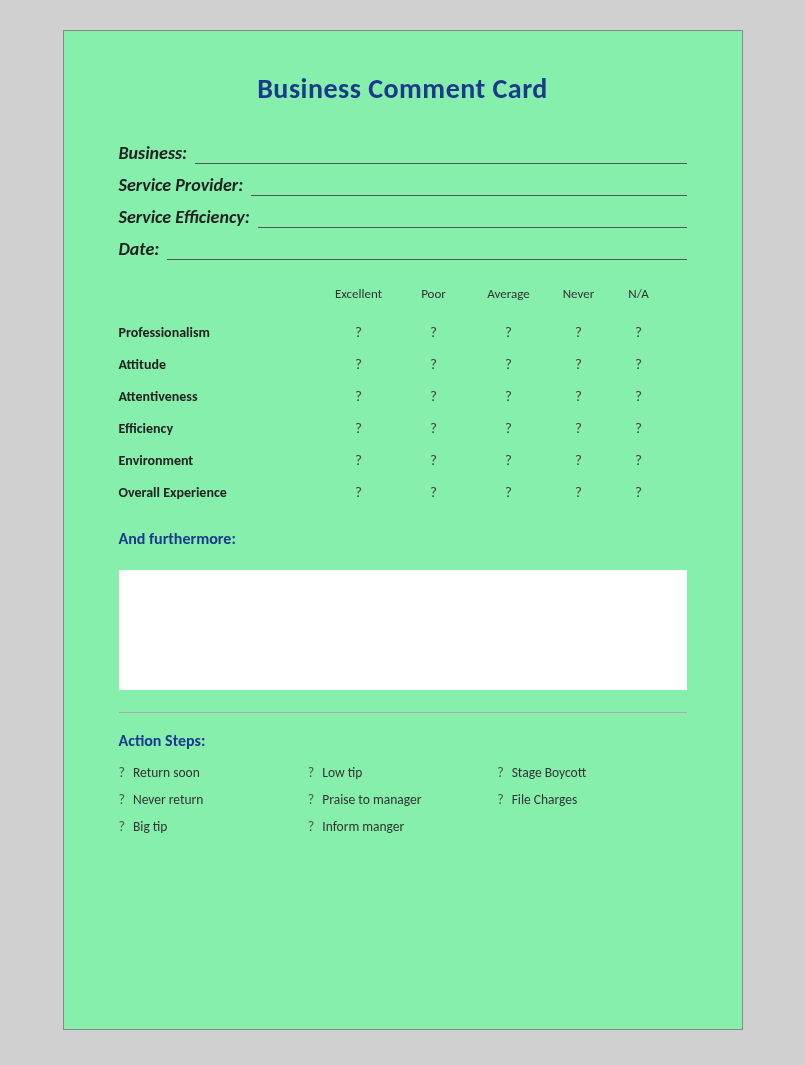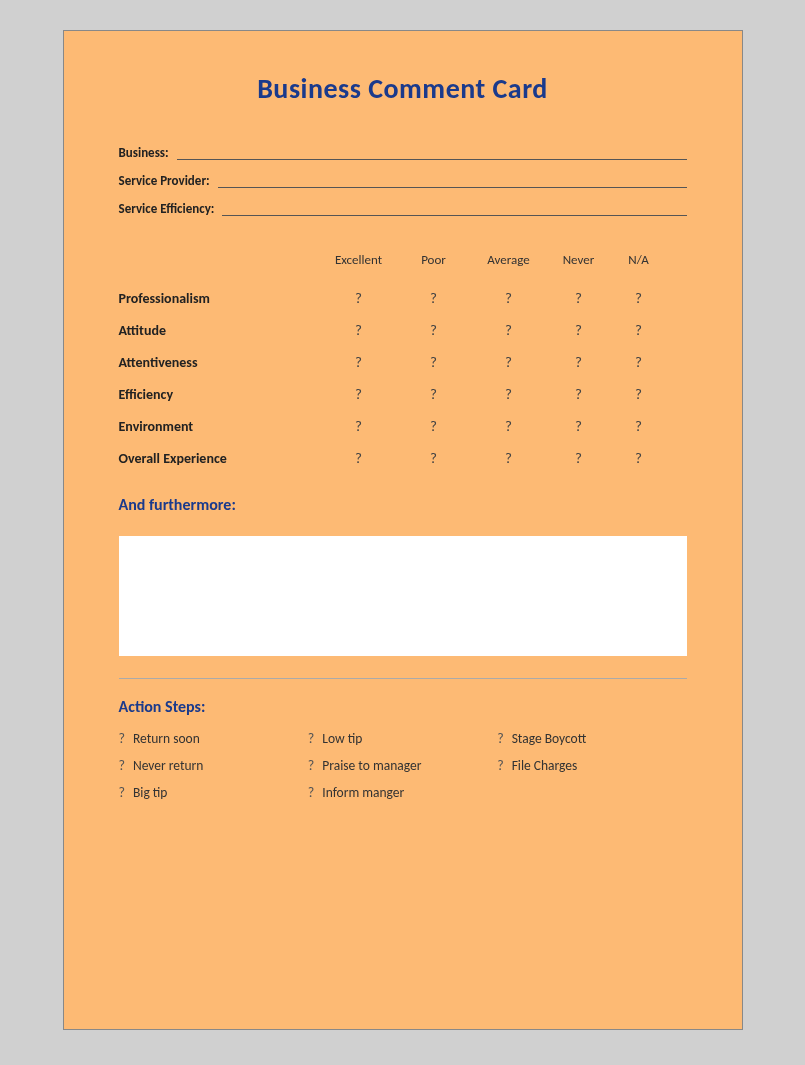--- a/index.html
+++ b/index.html
@@ -12,21 +12,21 @@
       background: #d0d0d0;
       display: flex;
       justify-content: center;
       align-items: flex-start;
       min-height: 1065px;
       padding: 30px 0;
       font-family: Calibri, 'Segoe UI', Arial, sans-serif;
     }
 
     .card-container {
-      background: #fdba74;
+      background: #86efac;
       border: 1.5px solid #888;
       width: 680px;
       min-height: 1000px;
       padding: 40px 55px 40px 55px;
     }
 
     .card-title {
       text-align: center;
       color: #1a3a8c;
       font-size: 28px;
@@ -35,25 +35,26 @@
       letter-spacing: 0.5px;
     }
 
     .field-row {
       display: flex;
       align-items: flex-end;
       margin-bottom: 10px;
     }
 
     .field-label {
-      font-size: 13px;
+      font-size: 18px;
       font-weight: bold;
       color: #222;
       white-space: nowrap;
       margin-right: 8px;
+      font-style: italic;
     }
 
     .field-line {
       flex: 1;
       border: none;
       border-bottom: 1px solid #555;
       height: 18px;
       background: transparent;
     }
 
@@ -185,20 +186,24 @@
     <span class="field-label">Service Provider:</span>
     <div class="field-line"></div>
   </div>
 
   <div class="field-row">
     <span class="field-label">Service Efficiency:</span>
     <div class="field-line"></div>
   </div>
 
   <div class="field-row-double">
+    <div class="field-group grow">
+      <span class="field-label">Date:</span>
+      <div class="field-line"></div>
+    </div>
   </div>
 
   <div class="ratings-section">
 
     <div class="ratings-header">
       <div class="col-label"></div>
       <div class="col-label">Excellent</div>
       <div class="col-label">Poor</div>
       <div class="col-label">Average</div>
       <div class="col-label">Never</div>

